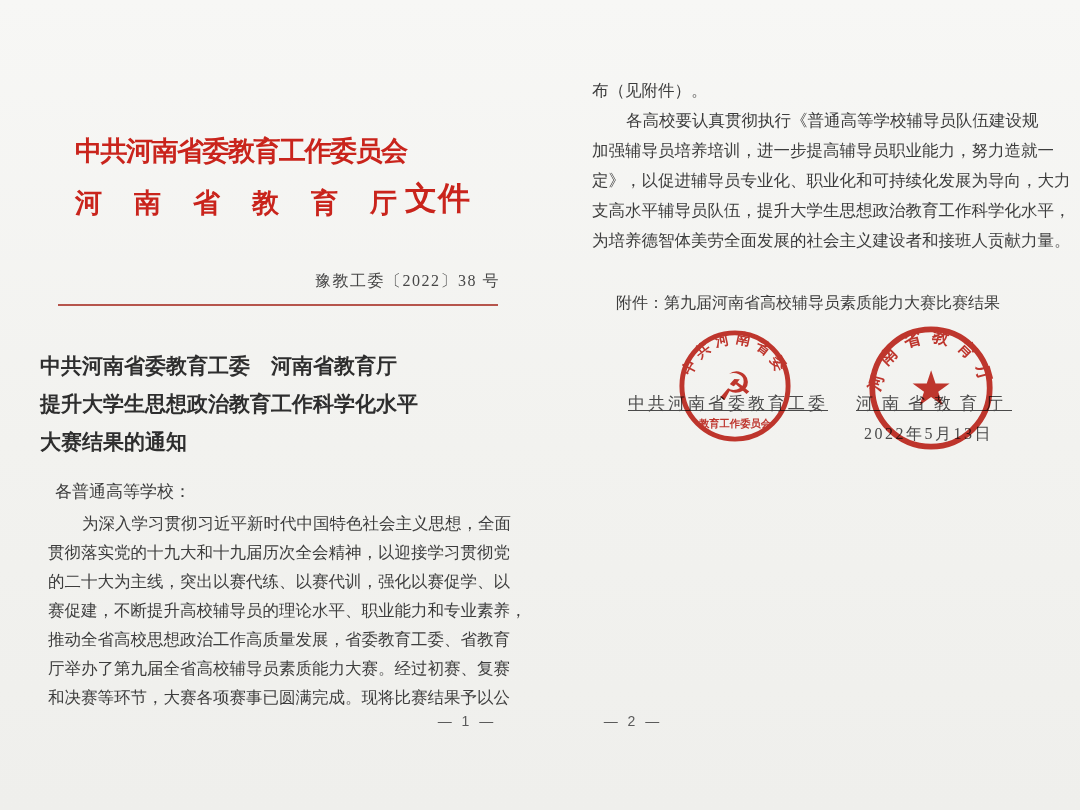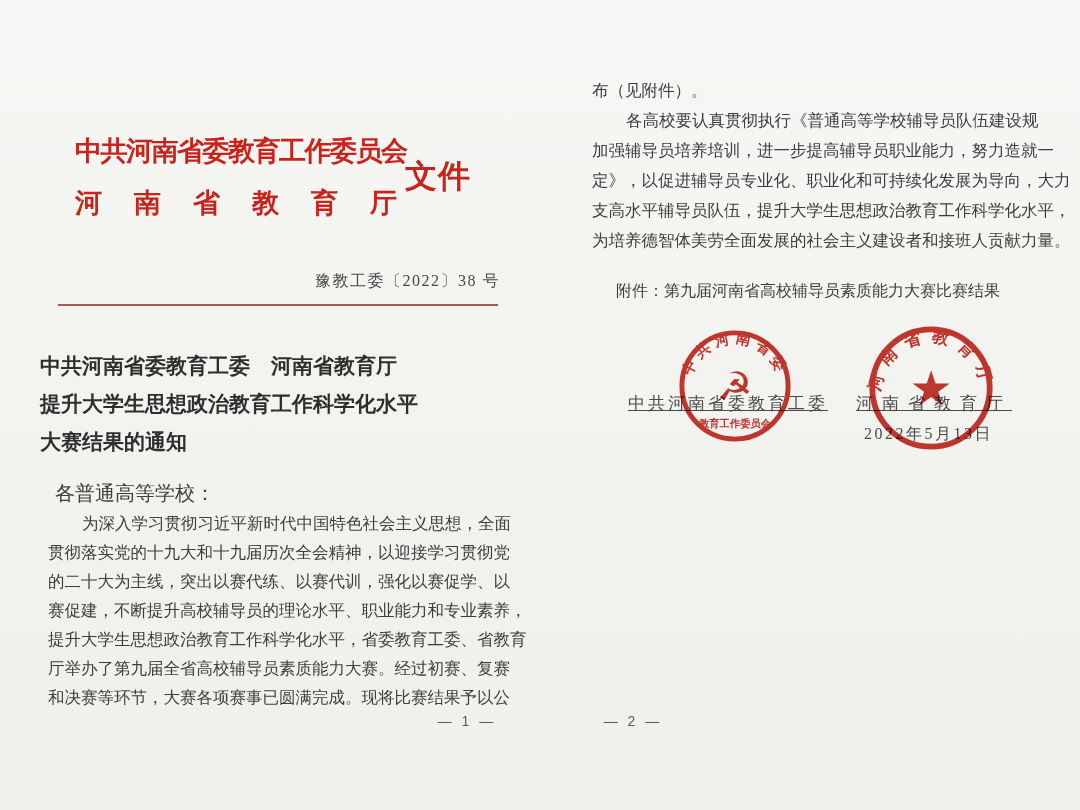--- a/index.html
+++ b/index.html
@@ -11,21 +11,21 @@
   }
   .canvas {
     position:relative; width:1080px; height:810px;
     background:linear-gradient(180deg,#f7f7f5 0%,#f2f2ef 55%,#efefec 100%);
   }
   .page { position:absolute; top:0; height:784px; }
   .page-1 { left:30px;  width:490px; }
   .page-2 { left:560px; width:500px; }
 
   
-  .letterhead { position:absolute; left:45px; top:133px; width:430px; display:flex; align-items:center; }
+  .letterhead { position:absolute; left:45px; top:133px; width:430px; display:flex; align-items:flex-end; }
   .lh-lines { width:330px; }
   .lh-l1 {
     font-size:27px; font-weight:bold; color:#c9241c;
     letter-spacing:-1.5px; white-space:nowrap;
   }
   .lh-l2 {
     font-size:27px; font-weight:bold; color:#c9241c;
     margin-top:16px; letter-spacing:32px; margin-right:-32px; white-space:nowrap;
   }
   .lh-suffix {
@@ -37,29 +37,29 @@
     position:absolute; top:271px; left:25px; width:445px; text-align:right;
     font-size:16px; color:#474747; letter-spacing:1.5px; white-space:pre;
   }
   .red-rule { position:absolute; top:304px; left:28px; width:440px; height:2px; background:#b6554c; }
 
   .doc-title {
     position:absolute; top:347px; left:10px; width:472px; 
     font-size:21px; font-weight:bold; color:#2e2e2e; line-height:38px;
   }
 
-  .salutation { position:absolute; top:480px; left:25px; font-size:20px; color:#3d3d3d; }
+  .salutation { position:absolute; top:480px; left:25px; font-size:17px; color:#3d3d3d; }
 
   .body-text { position:absolute; font-size:16.5px; color:#3d3d3d; }
   .body-1 { top:509px; left:18px; width:458px; line-height:29px; }
   .body-2 { top:76px;  left:32px; width:462px; line-height:30px; }
   .body-text .line { white-space:nowrap; }
   .indent { text-indent:34px; }
 
-  .attachment { position:absolute; top:281px; left:56px; font-size:16px; color:#3d3d3d; white-space:nowrap;text-align:center; }
+  .attachment { position:absolute; top:293px; left:56px; font-size:16px; color:#3d3d3d; white-space:nowrap;text-align:center; }
 
   .page-num {
     position:absolute; top:713px; width:90px; text-align:center;
     font-family:"Liberation Sans", sans-serif;
     font-size:14px; color:#5a5a5a; letter-spacing:3px; white-space:pre;
   }
   .pn-1 { left:392px; }
   .pn-2 { left:28px; }
 
   
@@ -98,21 +98,21 @@
       <div class="line">大赛结果的通知</div>
     </div>
 
     <div class="salutation">各普通高等学校：</div>
 
     <div class="body-text body-1">
       <div class="line indent">为深入学习贯彻习近平新时代中国特色社会主义思想，全面</div>
       <div class="line">贯彻落实党的十九大和十九届历次全会精神，以迎接学习贯彻党</div>
       <div class="line">的二十大为主线，突出以赛代练、以赛代训，强化以赛促学、以</div>
       <div class="line">赛促建，不断提升高校辅导员的理论水平、职业能力和专业素养，</div>
-      <div class="line">提升大学生思想政治教育工作科学化水平，省委教育工委、省教育</div>
+      <div class="line">推动全省高校思想政治工作高质量发展，省委教育工委、省教育</div>
       <div class="line">厅举办了第九届全省高校辅导员素质能力大赛。经过初赛、复赛</div>
       <div class="line">和决赛等环节，大赛各项赛事已圆满完成。现将比赛结果予以公</div>
     </div>
 
     <div class="page-num pn-1">— 1 —</div>
   </div>
 
   <div class="page page-2">
 
     <div class="body-text body-2">

